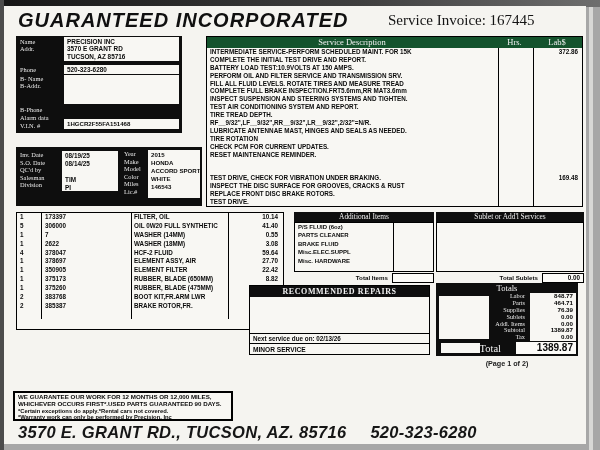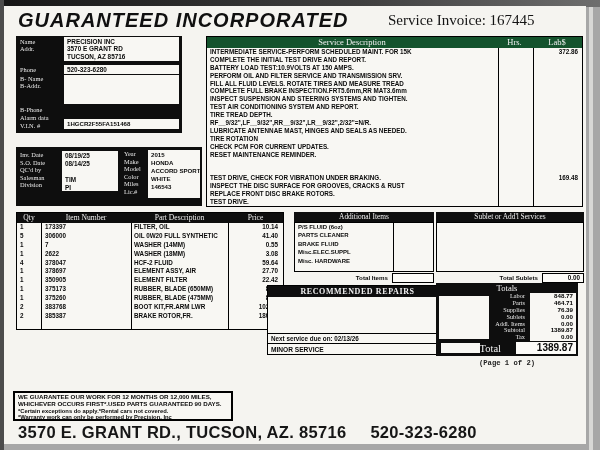--- a/index.html
+++ b/index.html
@@ -66,47 +66,47 @@
   .albody .vl { left:98px; }
   .ai { height:8.4px; font-size:6px; font-weight:bold; line-height:8.4px; padding-left:3px; white-space:nowrap; }
   .sbbody { position:absolute; left:142px; top:10px; width:148px; height:50px; border:1px solid #000; background:#f8f7f3; }
   .afoot { position:absolute; top:61px; height:10px; display:flex; align-items:stretch; }
   .afoot1 { left:0; width:140px; }
   .afoot2 { left:142px; width:148px; }
   .flabel { flex:1; text-align:right; font-size:6.2px; font-weight:bold; line-height:10px; padding-right:4px; white-space:nowrap; }
   .fbox { width:42px; border:1px solid #000; background:#fcfbf8; font-size:6.3px; font-weight:bold; line-height:8px; text-align:right; padding-right:3px; }
 
   
-  .rec { position:absolute; left:249px; top:285px; width:181px; height:70px; border:1px solid #000; background:#f8f7f3;margin-left:18px; }
+  .rec { position:absolute; left:249px; top:285px; width:181px; height:70px; border:1px solid #000; background:#f8f7f3; }
   .rec-head { height:11px; background:#0e0e0e; color:#f2f2f2; font-family:"Liberation Serif",serif; font-weight:bold; font-size:8px; line-height:11px; text-align:center; letter-spacing:0.6px; }
   .rec-body { height:36px; }
   .rec-next { height:10px; border-top:1px solid #000; font-size:6.3px; font-weight:bold; line-height:10px; padding-left:3px; }
   .rec-note { height:11px; border-top:1px solid #000; font-size:6.6px; font-weight:bold; line-height:11px; padding-left:3px; }
 
   
   .tot { position:absolute; left:436px; top:283px; width:142px; height:73px; background:#0e0e0e; }
   .tot-title { height:10px; text-align:center; font-family:"Liberation Serif",serif; font-size:8.6px; line-height:10px; color:#f2f2f2; }
   .tot-blank { position:absolute; left:3px; top:13px; width:50px; height:43px; background:#f8f7f3; }
   .tot-rows { position:absolute; top:10px; left:0; right:2px; }
   .trow { display:flex; height:6.9px; }
   .trow .tl { flex:1; text-align:right; font-family:"Liberation Serif",serif; font-size:6.3px; line-height:6.9px; color:#e8e8e8; padding-right:5px; white-space:nowrap; }
   .trow .tv { width:46px; background:#f8f7f3; color:#000; font-size:6.2px; font-weight:bold; text-align:right; line-height:6.9px; padding-right:3px; }
   .tot-total { position:absolute; left:0; bottom:1px; width:100%; height:14px; display:flex; align-items:center; }
   .tot-total .sm-blank { width:40px; height:10px; background:#f8f7f3; margin-left:5px; }
   .tot-total .total-lab { flex:1; text-align:right; font-family:"Liberation Serif",serif; font-size:10.5px; color:#f2f2f2; padding-right:15px; }
   .tot-total .total-val { width:62px; height:12px; background:#fcfbf8; font-size:10px; font-weight:bold; text-align:right; line-height:12px; padding-right:3px; margin-right:2px; }
-  .page-note { position:absolute; left:436px; top:359px; width:142px; text-align:center; font-family:Liberation Mono, monospace; font-size:7.2px; font-weight:bold; color:#222; }
+  .page-note { position:absolute; left:436px; top:359px; width:142px; text-align:center; font-family:Liberation Sans, sans-serif; font-size:7.2px; font-weight:bold; color:#222; }
 
   
   .warr { position:absolute; left:13px; top:391px; width:220px; height:30px; border:2px solid #000; background:#f8f7f3; padding:1px 0 0 3px; }
   .warr .w-big { font-size:6.2px; font-weight:bold; line-height:6.9px; white-space:nowrap; }
   .warr .w-sm { font-size:5.8px; font-weight:bold; line-height:6.6px; white-space:nowrap; }
 
   
-  .footer { position:absolute; left:18px; top:423px; font-weight:bold; font-size:16.5px; letter-spacing:0.3px; color:#161616; white-space:nowrap; }
+  .footer { position:absolute; left:18px; top:423px; font-style:italic; font-weight:bold; font-size:16.5px; letter-spacing:0.3px; color:#161616; white-space:nowrap; }
   .footer .ph { margin-left:24px; }
 </style>
 </head>
 <body>
 
 <div class="scan-top"></div>
 <div class="scan-left"></div>
 <div class="paper"></div>
 <div class="scan-right"></div>
 
@@ -265,26 +265,20 @@
       </div>
     <div class="sr">
         <span class="st">TEST DRIVE.</span>
         <span class="sh"></span>
         <span class="sl"></span>
       </div>
   </div>
 </div>
 
 <div class="parts">
-  <div class="parts-head">
-    <span class="hq">Qty</span>
-    <span class="hi">Item Number</span>
-    <span class="hd">Part Description</span>
-    <span class="hp">Price</span>
-  </div>
   <div class="parts-body">
     <div class="vl" style="left:24px"></div>
     <div class="vl" style="left:114px"></div>
     <div class="vl" style="left:211px"></div>
     <div class="pr">
         <span class="pq">1</span>
         <span class="pi">173397</span>
         <span class="pd">FILTER, OIL</span>
         <span class="pp">10.14</span>
       </div>

